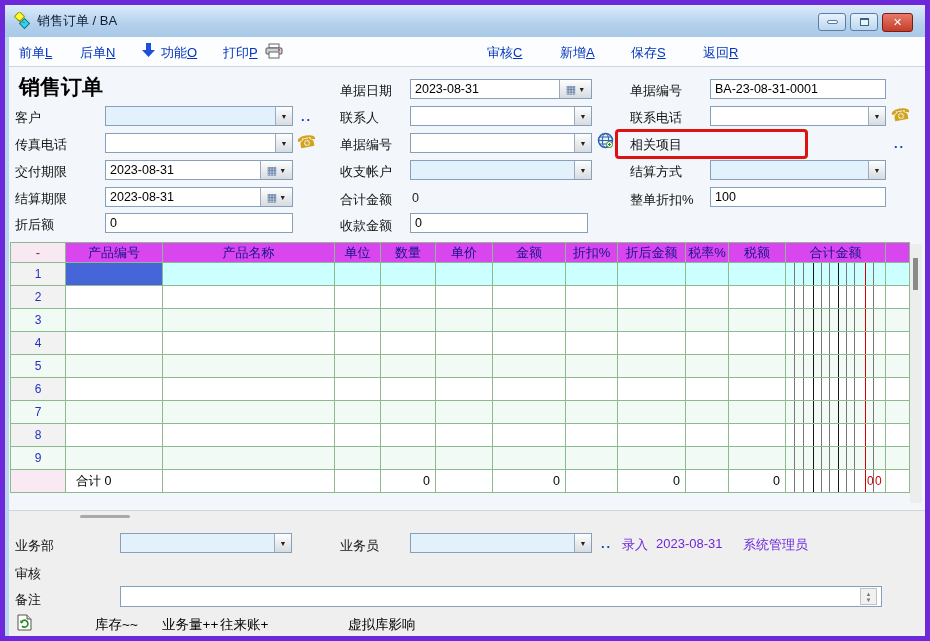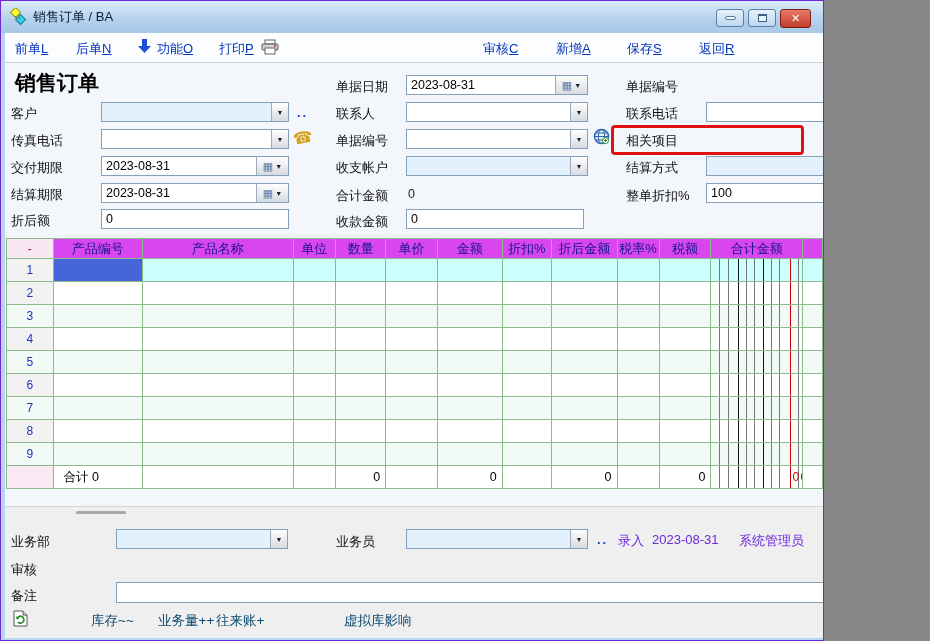--- a/index.html
+++ b/index.html
@@ -1,17 +1,17 @@
 <!DOCTYPE html>
 <html><head>
 <meta charset="utf-8">
 <style>
   html,body{margin:0;padding:0;background:#888;font-family:"Liberation Sans","DejaVu Sans",sans-serif;}
   *{box-sizing:border-box;}
-  .window{position:relative;width:824px;height:641px;background:#b9d5ef;border:1px solid #6d28d9;overflow:hidden;}
+  .window{position:relative;width:930px;height:641px;background:#b9d5ef;border:5px solid #6d28d9;overflow:hidden;}
   
   .titlebar{position:absolute;left:0;top:0;width:100%;height:32px;
     background:linear-gradient(#dcecfb,#b3d0ec 60%,#a9c9e8);display:flex;align-items:center;}
   .app-icon{margin:0 6px 0 8px;width:18px;height:18px;}
   .win-title{font-size:13px;color:#0d1f36;}
   .win-controls{position:absolute;right:12px;top:8px;display:flex;gap:4px;}
   .wbtn{width:28px;height:18px;border:1px solid #5a7ea6;border-radius:3px;
     background:linear-gradient(#e8f2fc,#bcd6ee);display:flex;align-items:center;justify-content:center;cursor:pointer;}
   .wbtn.close{width:31px;height:19px;background:linear-gradient(#e87a6a,#c33d2a);border-color:#7a1e12;color:#fff;font-size:11px;font-weight:bold;}
   .glyph-min{width:11px;height:4px;background:#f4fafe;border:1px solid #56799e;border-radius:2px;}
@@ -58,21 +58,21 @@
   tr.total td{background-color:#fff;}
   tr.total td.rn{background-color:#f9e9f2;}
   .vscroll{position:absolute;left:905px;top:239px;width:12px;height:259px;background:#ededed;}
   .vthumb{position:absolute;left:3px;top:14px;width:5px;height:32px;background:#8a8a8a;cursor:pointer;}
   
   .splitter{position:absolute;left:75px;top:510px;width:50px;height:3px;background:#a9a9a9;border-radius:2px;cursor:row-resize;}
   .spin{position:absolute;left:855px;top:583px;width:17px;height:17px;background:#f1f1f1;border:1px solid #c2c2c2;
     display:flex;flex-direction:column;align-items:center;justify-content:center;font-size:6px;color:#777;line-height:1;cursor:pointer;}
   .flink{position:absolute;font-size:13.5px;white-space:nowrap;cursor:pointer;}
   .flink.blue{color:#0436bd;margin-top:28px;}
-  .flink.teal{color:#0c4a6e;}
+  .flink.teal{color:#000000;}
   .entry-text{position:absolute;font-size:13px;color:#6d28d9;white-space:nowrap;}
 </style>
 </head>
 <body>
 
 <div class="window">
 
   <div class="titlebar">
     <span class="app-icon">
       <svg width="18" height="18" viewBox="0 0 18 18">
@@ -195,20 +195,21 @@
       <span class="cbtn">▼</span>
   </div>
 
   <span class="flabel" style="left:335px;top:186px">合计金额</span>
   <span class="static-val" style="left:407px;top:186px">0</span>
 
   <span class="flabel" style="left:335px;top:212px">收款金额</span>
   <div class="textbox" style="left:405px;top:208px;width:178px">0</div>
 
   <span class="flabel" style="left:625px;top:77px">单据编号</span>
+  <div class="textbox" style="left:705px;top:74px;width:176px">BA-23-08-31-0001</div>
 
   <span class="flabel" style="left:625px;top:104px">联系电话</span>
   <div class="combo" style="left:705px;top:101px;width:176px">
     <span class="cval"></span>
       <span class="cbtn">▼</span>
   </div>
   <span class="phone-icon" style="left:886px;top:100px">☎</span>
 
   <span class="flabel" style="left:625px;top:131px">相关项目</span>
   <span class="browse" style="left:889px;top:131px">..</span>

